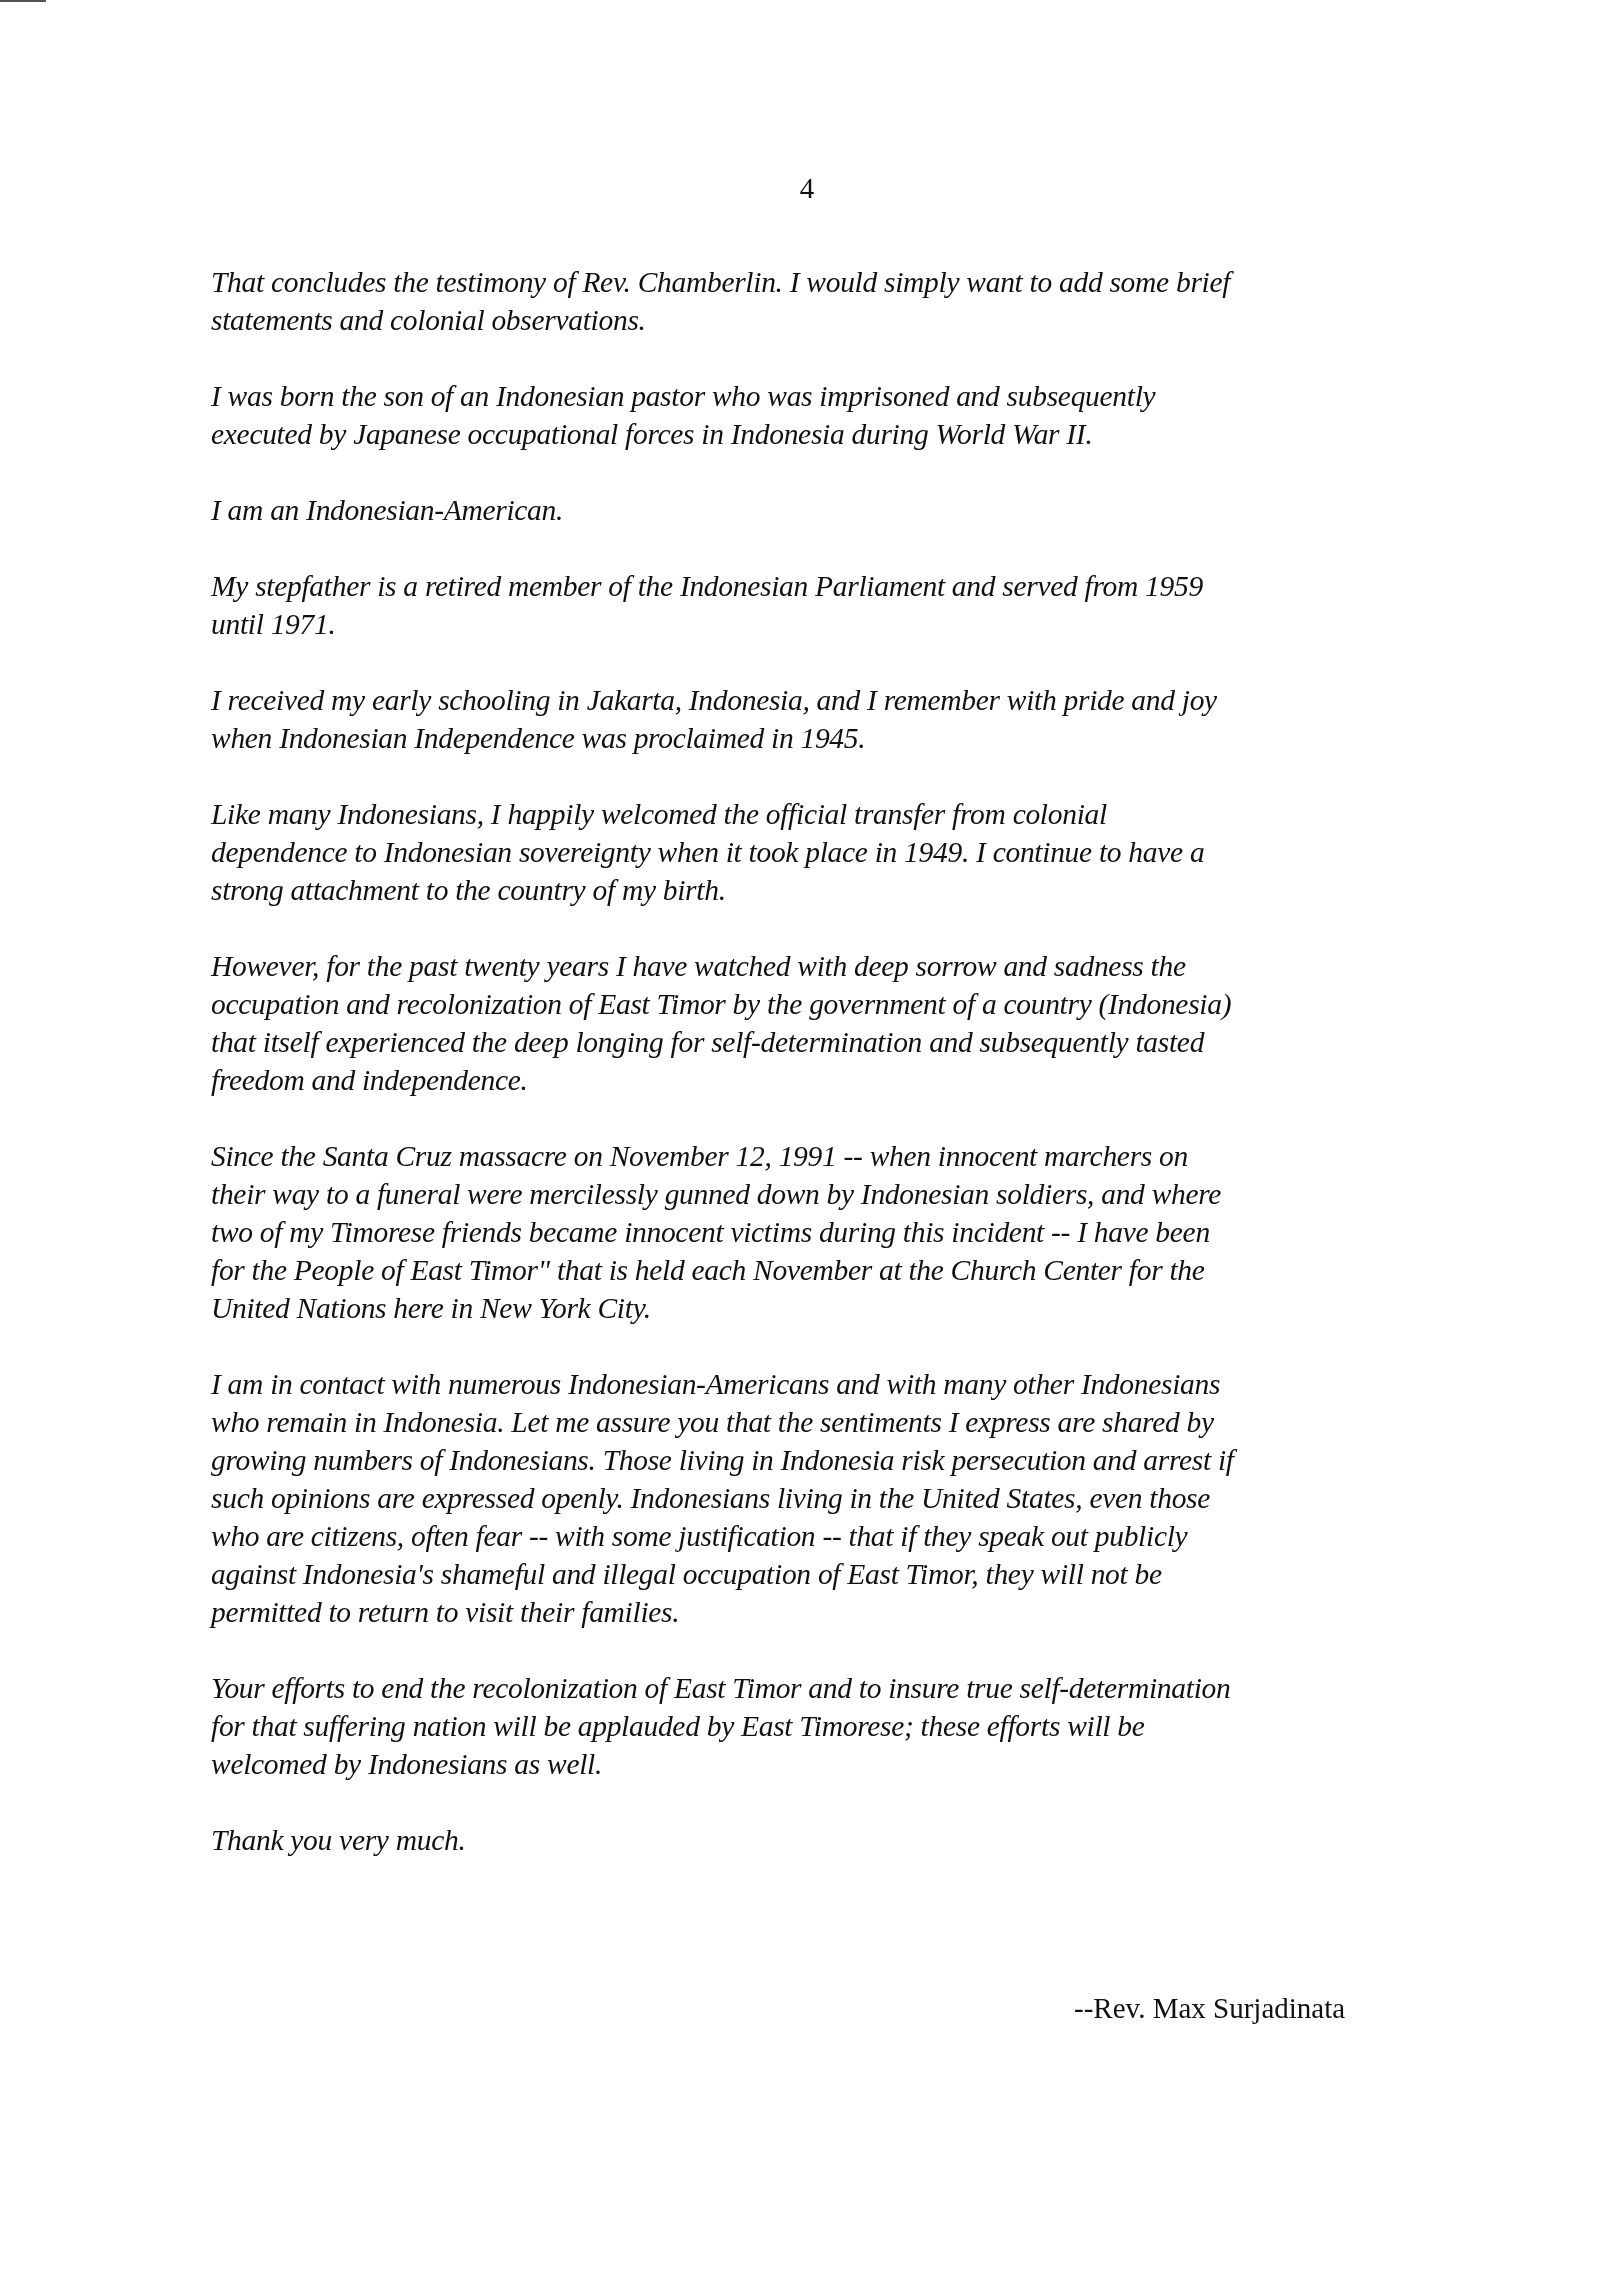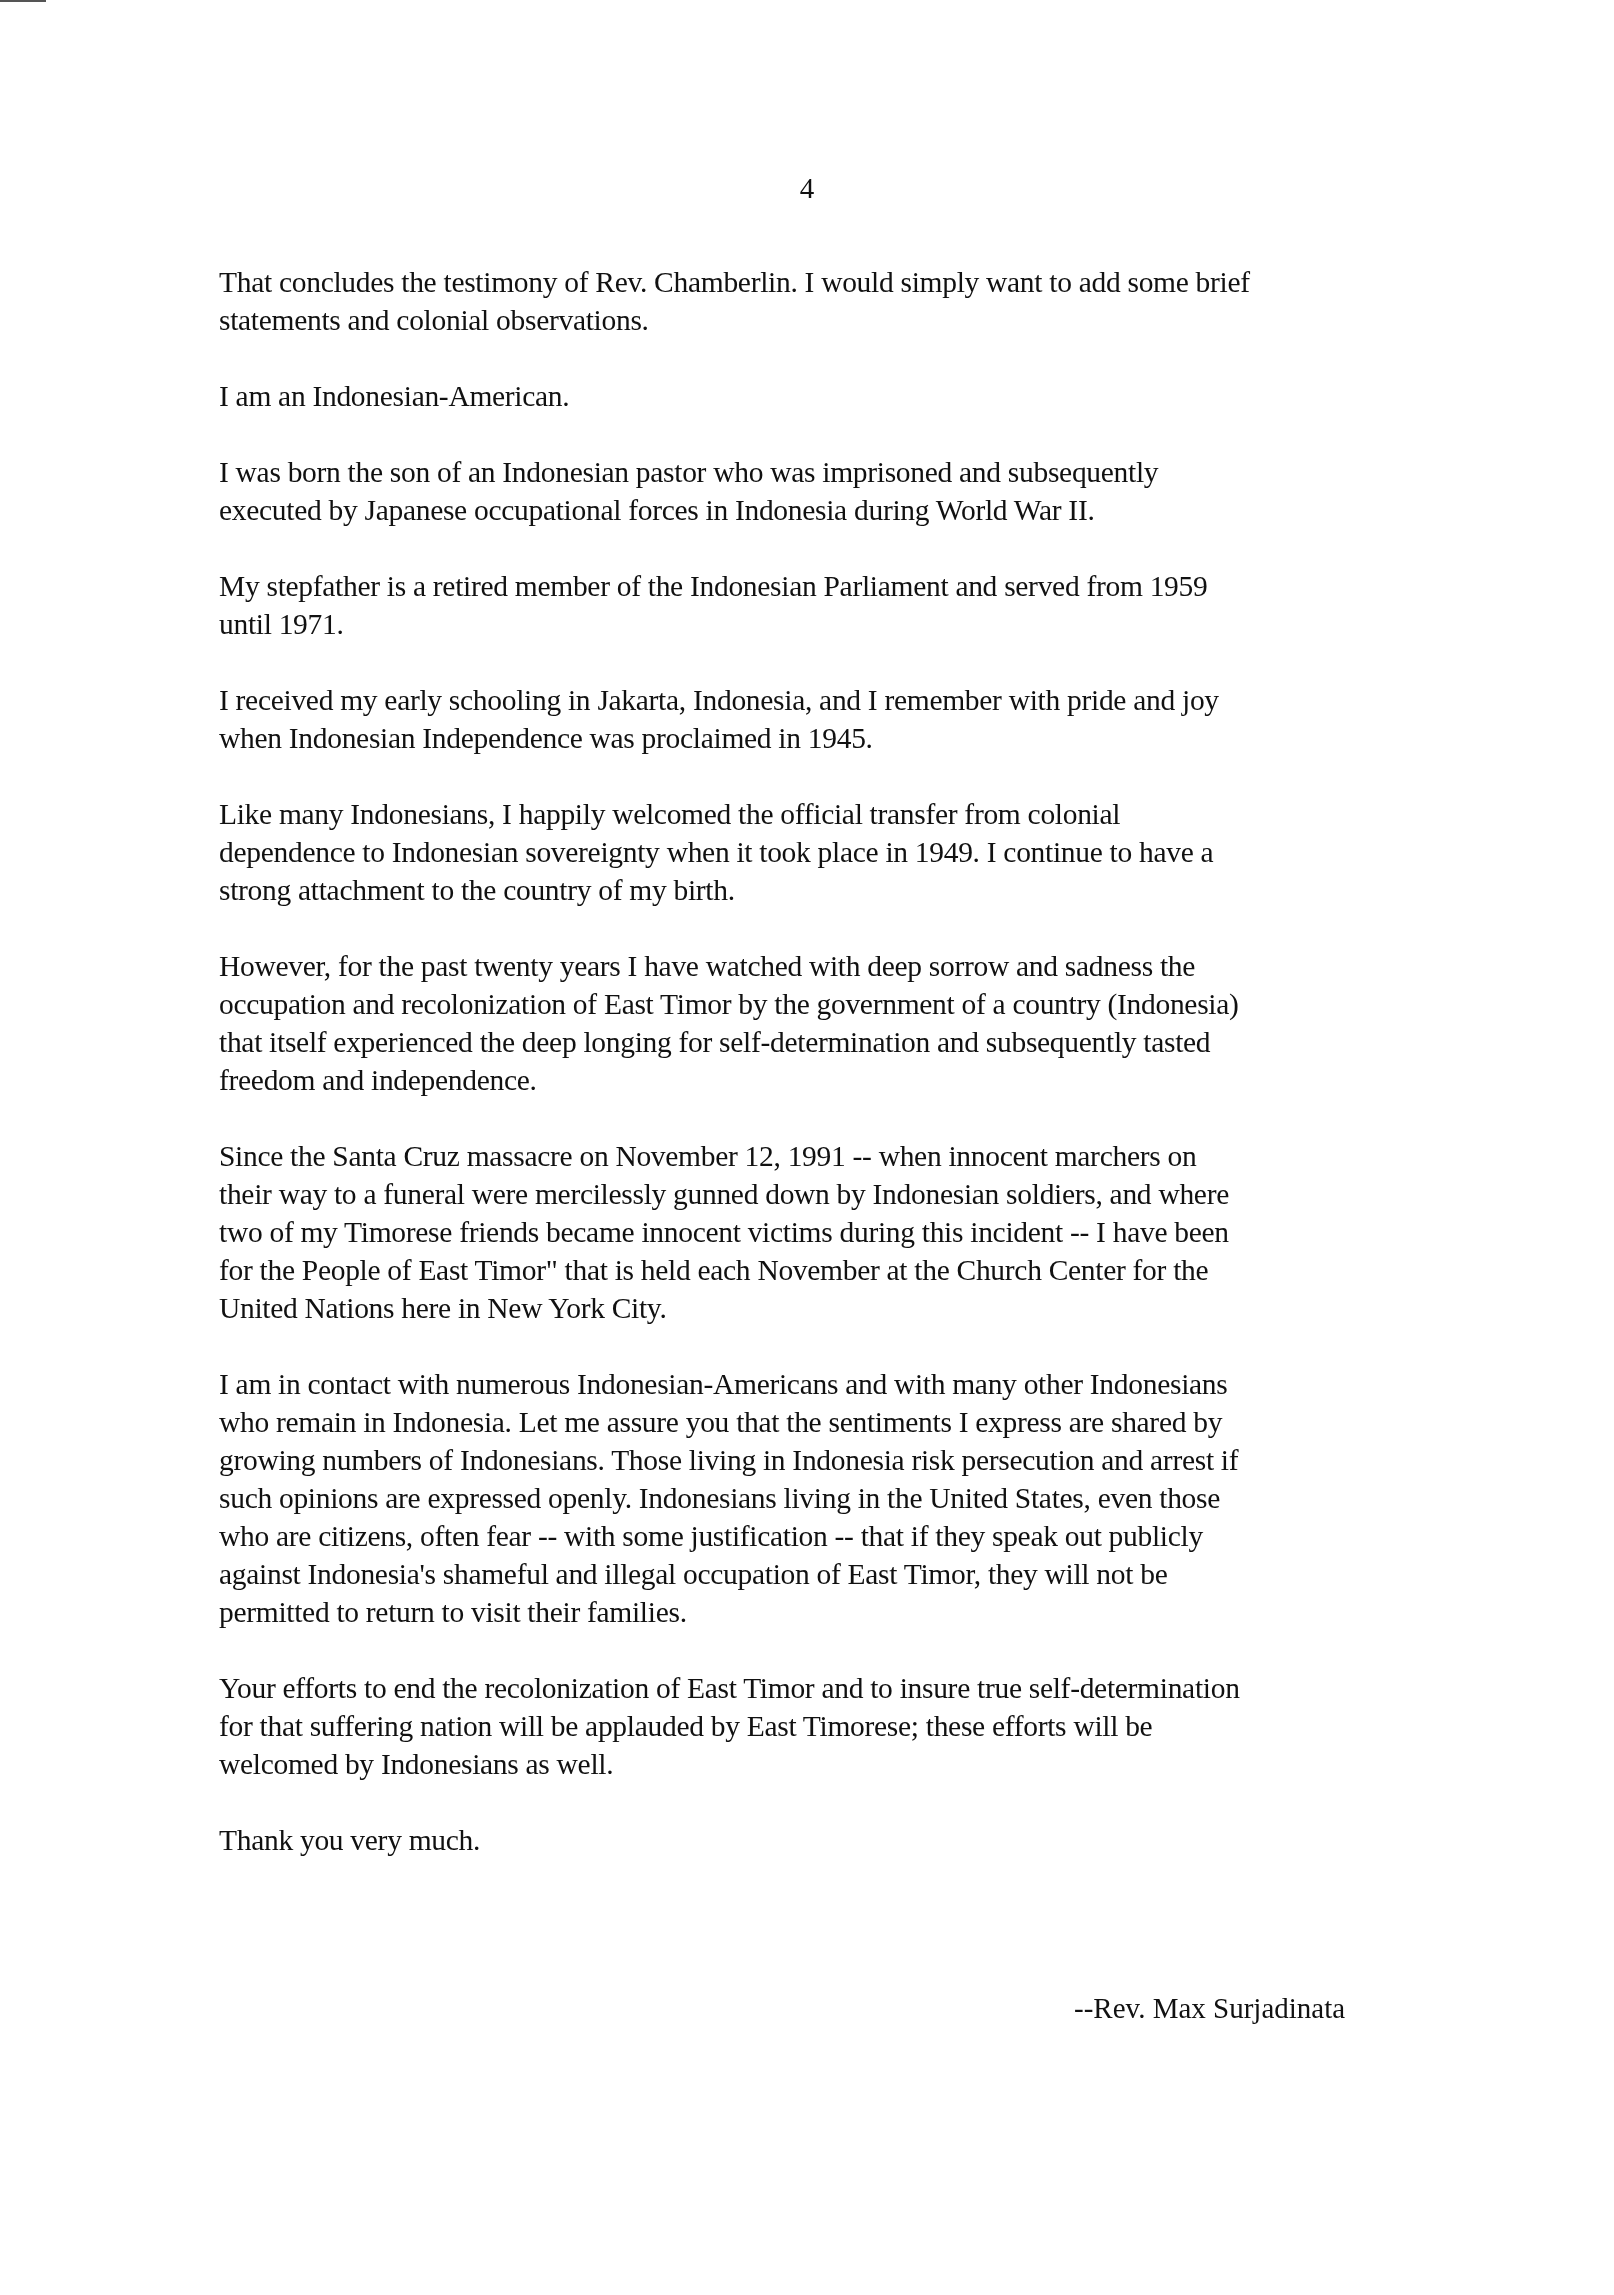--- a/index.html
+++ b/index.html
@@ -7,22 +7,22 @@
   .page {
     position: absolute; left: 0; top: 0; width: 1614px; height: 2295px;
     background: #ffffff; color: #111111;
     font-family: "Liberation Serif", "DejaVu Serif", serif;
   }
   .page-number {
     position: absolute; top: 172px; left: 0; width: 1614px; text-align: center;
     font-size: 29px; font-style: normal;
   }
   .body-text {
-    position: absolute; left: 219px; top: 263px; width: 1232px;
-    font-size: 29.5px; line-height: 38px;
+    position: absolute; left: 211px; top: 263px; width: 1232px;
+    font-style: italic; font-size: 29.5px; line-height: 38px;
     letter-spacing: -0.3px;
   }
   .para { margin: 0 0 38px 0; }
   .line { display: block; white-space: nowrap; }
   .signature {
     position: absolute; left: 1074px; top: 1992px; width: 329px; 
     font-size: 29px; font-style: normal; white-space: nowrap;
   }
   .scan-mark { position: absolute; background: #555; }
 </style>
@@ -33,25 +33,25 @@
   <div class="scan-mark" style="left:0;top:0;width:46px;height:2px;"></div>
 
   <div class="page-number">4</div>
 
   <div class="body-text" id="body-text">
       <p class="para">
         <span class="line">That concludes the testimony of Rev. Chamberlin.  I would simply want to add some brief</span>
         <span class="line">statements and colonial observations.</span>
       </p>
       <p class="para">
-        <span class="line">I am an Indonesian-American.</span>
+        <span class="line">I was born the son of an Indonesian pastor who was imprisoned and subsequently</span>
+        <span class="line">executed by Japanese occupational forces in Indonesia during World War II.</span>
       </p>
       <p class="para">
-        <span class="line">I was born the son of an Indonesian pastor who was imprisoned and subsequently</span>
-        <span class="line">executed by Japanese occupational forces in Indonesia during World War II.</span>
+        <span class="line">I am an Indonesian-American.</span>
       </p>
       <p class="para">
         <span class="line">My stepfather is a retired member of the Indonesian Parliament and served from 1959</span>
         <span class="line">until 1971.</span>
       </p>
       <p class="para">
         <span class="line">I received my early schooling in Jakarta, Indonesia, and I remember with pride and joy</span>
         <span class="line">when Indonesian Independence was proclaimed in 1945.</span>
       </p>
       <p class="para">

